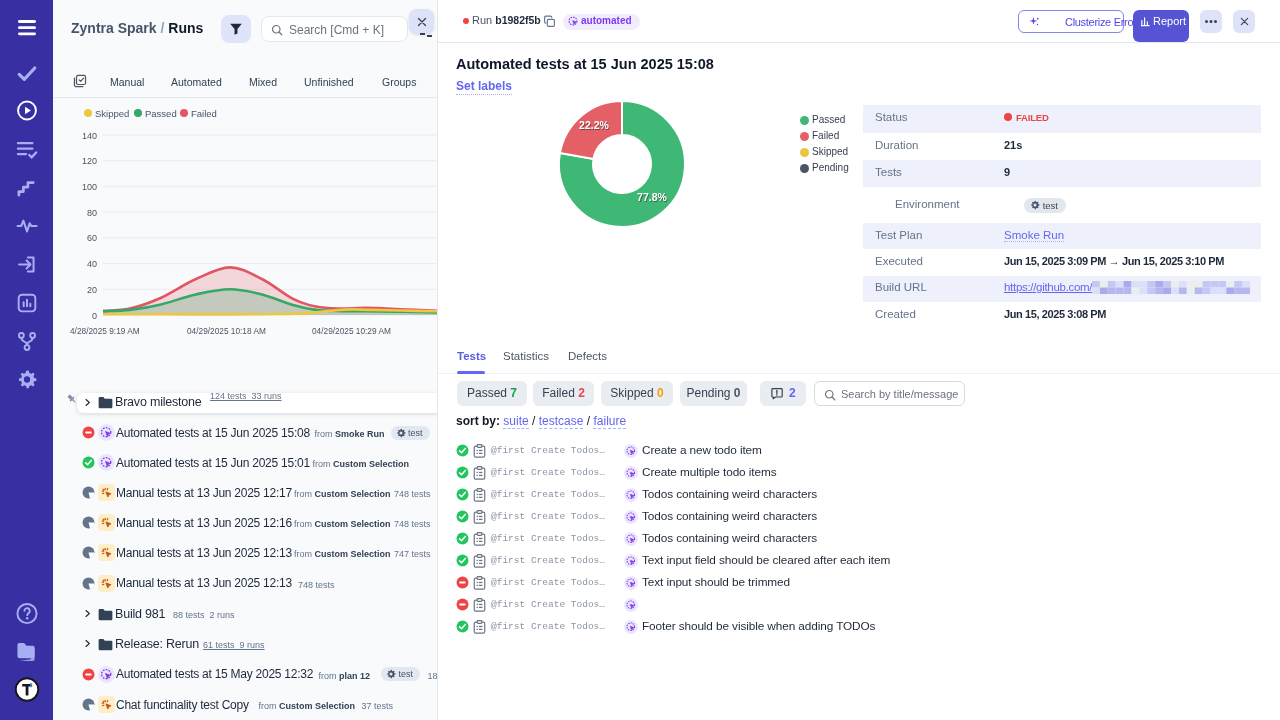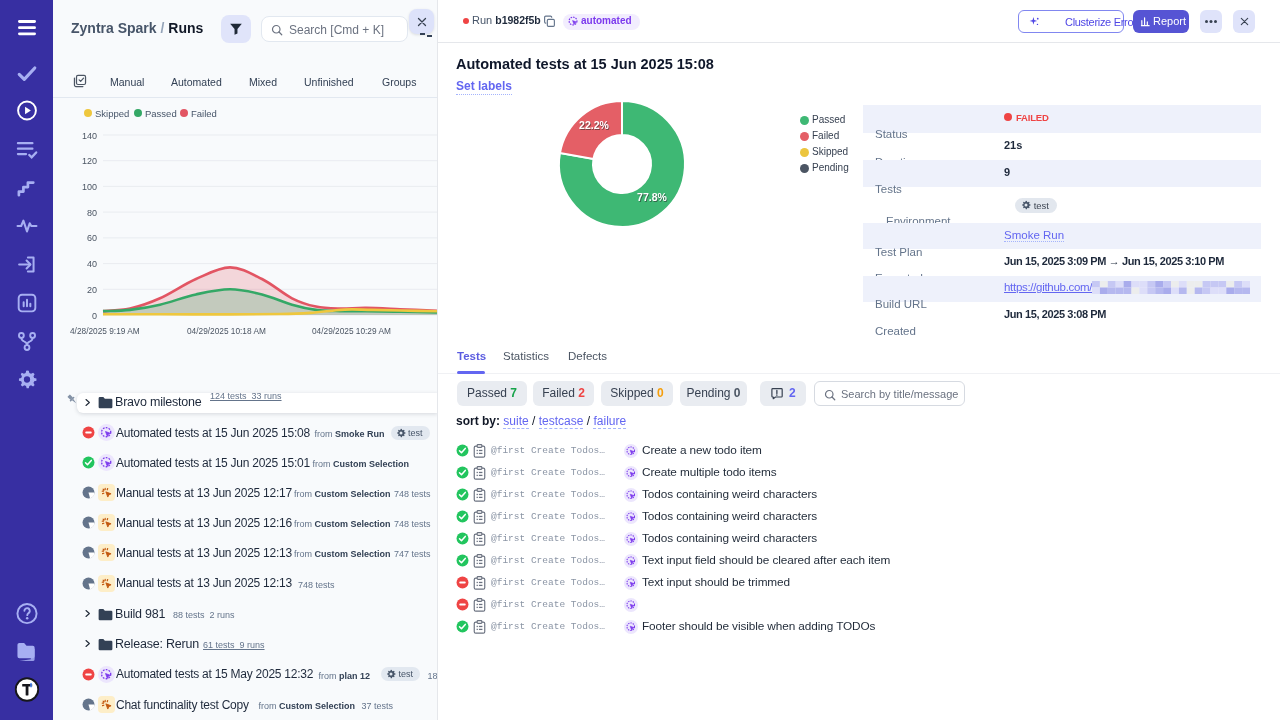--- a/index.html
+++ b/index.html
@@ -12,21 +12,21 @@
 .ic { position:absolute; left:50%; transform:translateX(-50%); }
 svg { display:block; }
 .runrow { position:absolute; left:0; width:385px; height:26px; }
 .runrow span { white-space:nowrap; }
 .rt { font-size:12px; color:#1e293b; letter-spacing:-0.25px; }
 .ft { font-size:12.5px; color:#1e293b; letter-spacing:-0.2px; }
 .from { font-size:9px; color:#64748b; }
 .fromb { font-size:9px; color:#334155; font-weight:bold; }
 .cnt { font-size:9px; color:#64748b; }
 .chip-test { display:inline-flex; align-items:center; background:#e2e8f0; border-radius:8px; padding:2px 7px 2px 5px; font-size:9px; color:#475569; white-space:nowrap; }
-.statlabel { font-size:11.5px; color:#64748b;margin-top:17px; }
+.statlabel { font-size:11.5px; color:#64748b; }
 .link { color:#6366f1; }
 </style>
 </head>
 <body>
 
 <div id="sidebar">
   <svg class="ic" style="top:20px" width="18" height="16" viewBox="0 0 18 16">
       <g fill="#fff">
         <rect x="0" y="0" width="18" height="2.9" rx="1.45"></rect>
         <rect x="0" y="6.2" width="18" height="2.9" rx="1.45"></rect>
@@ -395,21 +395,21 @@
   </div>
 
   <div class="abs" style="left:580px; top:10px; width:106px; height:23px; border:1px solid #8187f0; border-radius:6px; background:#fff;">
     <svg style="position:absolute; left:9px; top:5px;" width="13" height="13" viewBox="0 0 24 24">
         <path d="M10 2l1.5 5.5L17 9l-5.5 1.5L10 16l-1.5-5.5L3 9l5.5-1.5Z" fill="#4f46e5"></path>
         <circle cx="18" cy="5" r="1.6" fill="#4f46e5"></circle>
         <circle cx="17.5" cy="15.5" r="1.3" fill="#4f46e5"></circle>
       </svg>
     <span style="position:absolute; left:26px; top:5px; font-size:11px; letter-spacing:-0.3px; color:#4f46e5; white-space:nowrap;margin-left:20px;">Clusterize Errors</span>
   </div>
-  <div class="abs" style="left:695px; top:10px; width:56px; height:23px; background:#5654d4; border-radius:6px;">
+  <div class="abs" style="left:695px; top:10px; width:56px; height:32px; background:#5654d4; border-radius:6px;">
     <svg style="position:absolute; left:7px; top:5.5px;" width="11" height="11" viewBox="0 0 24 24">
         <g stroke="#fff" stroke-width="2.6" stroke-linecap="round">
           <path d="M4 20V10M10 20V4M16 20v-7"></path>
           <path d="M3 21h17" stroke-width="2.2"></path>
         </g>
       </svg>
     <span style="position:absolute; left:20px; top:5px; font-size:11px; color:#fff; white-space:nowrap;">Report</span>
   </div>
   <div class="abs" style="left:762px; top:10px; width:22px; height:23px; background:#dfe3fa; border-radius:6px; text-align:center;">
     <svg style="margin:10px auto 0" width="12" height="3" viewBox="0 0 12 3">
@@ -450,21 +450,21 @@
     <span style="position:absolute;left:141px;top:6.25px;font-size:11.5px;color:#1e293b;white-space:nowrap;"><span style="display:inline-block;width:8px;height:8px;border-radius:50%;background:#ef4444;margin-right:4px;"></span><b style="color:#ef4444;font-size:9.5px;letter-spacing:-0.2px;">FAILED</b></span>
   </div>
       <div class="abs" style="left:425px;top:132.5px;width:398px;height:27.5px;">
     <span class="statlabel" style="position:absolute;left:12px;top:6.25px;">Duration</span>
     <span style="position:absolute;left:141px;top:6.25px;font-size:11.5px;color:#1e293b;white-space:nowrap;"><b style="font-size:11px;">21s</b></span>
   </div>
       <div class="abs" style="left:425px;top:160px;width:398px;height:27px;background:#eef1fb;">
     <span class="statlabel" style="position:absolute;left:12px;top:6px;">Tests</span>
     <span style="position:absolute;left:141px;top:6px;font-size:11.5px;color:#1e293b;white-space:nowrap;"><b style="font-size:11px;">9</b></span>
   </div>
-      <div class="abs" style="left:436px;top:187px;width:398px;height:43px;">
+      <div class="abs" style="left:445px;top:187px;width:398px;height:43px;">
     <span class="statlabel" style="position:absolute;left:12px;top:10.5px;">Environment</span>
     <span style="position:absolute;left:141px;top:10.5px;font-size:11.5px;color:#1e293b;white-space:nowrap;"><span style="display:inline-flex;align-items:center;background:#e2e7ee;border-radius:9px;padding:2px 8px 2px 6px;font-size:9.5px;color:#3f4754;"><svg width="10" height="10" viewBox="0 0 24 24" style="vertical-align:-1.5px;display:inline-block;">
               <path fill="#475569" d="M12 1.8l2 .3.7 2.6 1.9.8 2.4-1.3 1.7 1.7-1.3 2.4.8 1.9 2.6.7v2.4l-2.6.7-.8 1.9 1.3 2.4-1.7 1.7-2.4-1.3-1.9.8-.7 2.6h-2.4l-.7-2.6-1.9-.8-2.4 1.3-1.7-1.7 1.3-2.4-.8-1.9-2.6-.7v-2.4l2.6-.7.8-1.9-1.3-2.4L6.1 4.2l2.4 1.3 1.9-.8.7-2.6zM12 8.4a3.6 3.6 0 100 7.2 3.6 3.6 0 000-7.2z"></path>
             </svg>&nbsp;test</span></span>
   </div>
       <div class="abs" style="left:425px;top:223px;width:398px;height:26px;background:#eef1fb;">
     <span class="statlabel" style="position:absolute;left:12px;top:5.5px;">Test Plan</span>
     <span style="position:absolute;left:141px;top:5.5px;font-size:11.5px;color:#1e293b;white-space:nowrap;"><span class="link" style="font-size:11.5px;border-bottom:1px dotted #a5b4fc;">Smoke Run</span></span>
   </div>
       <div class="abs" style="left:425px;top:249px;width:398px;height:27px;">

